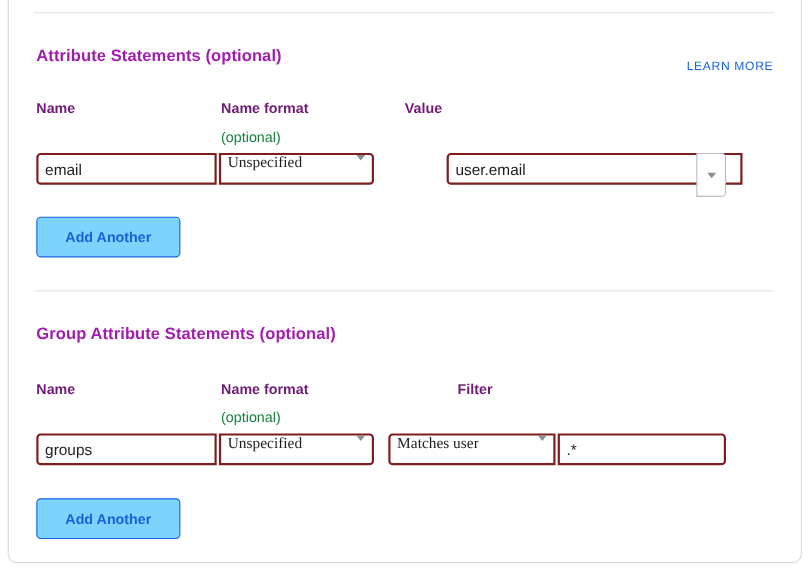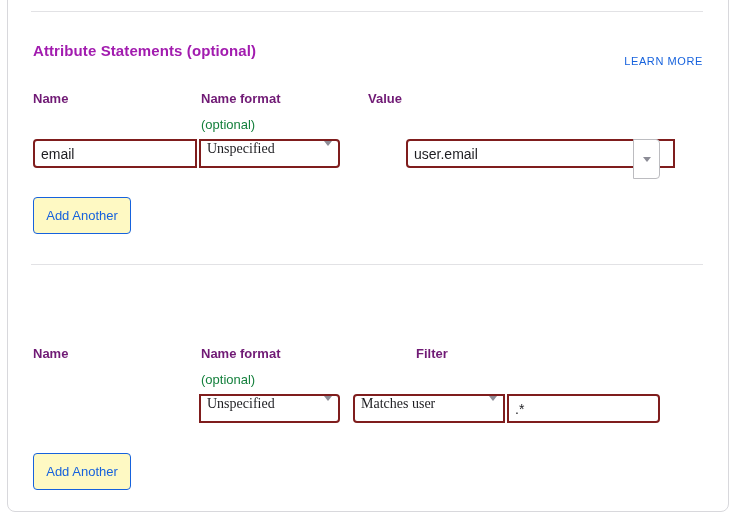--- a/index.html
+++ b/index.html
@@ -96,28 +96,28 @@
     background: #ffffff;
     display: flex;
     align-items: center;
     justify-content: center;
     cursor: pointer;
   }
   .arrow-btn .caret { margin-left: 0; }
   .add-btn {
     position: absolute;
     left: 33px;
-    width: 98px;
+    width: 131px;
     height: 37px;
-    background: #fef9c3;
+    background: #7dd3fc;
     border: 1px solid #1662dd;
     border-radius: 4px;
     color: #1662dd;
     font-size: 13px;
-    font-weight: normal;
+    font-weight: bold;
     font-family: "Liberation Sans", "DejaVu Sans", sans-serif;
     cursor: pointer;
   }
 </style>
 </head>
 <body>
 
 <div class="stage">
   <div class="panel"></div>
 
@@ -141,26 +141,28 @@
 
   <input class="tbox rad-left" style="left: 362px; top: 139px; width: 269px; margin-left: 44px;" type="text" value="user.email">
   <div class="arrow-btn rad-right" style="left:633px; top:139px; width:27px;">
     <span class="caret"></span>
   </div>
 
   <button class="add-btn" style="top:197px;">Add Another</button>
 
   <div class="divider" style="top:264px;"></div>
 
+  <div class="section-title" style="top:295px;">Group Attribute Statements (optional)</div>
 
   <div class="col-header" style="left:33px; top:346px;">Name</div>
   <div class="col-header" style="left:201px; top:346px;">Name format</div>
   <div class="col-header" style="left:368px; top:346px;padding-left:48px;">Filter</div>
   <div class="col-hint" style="left:201px; top:372px;">(optional)</div>
 
+  <input class="tbox rad-left" style="left: 33px; top: 394px; width: 164px;" type="text" value="groups">
 
   <div class="tbox rad-right selectbox" style="left:199px; top:394px; width:141px;">
     <span class="sel-label">Unspecified</span>
     <span class="caret"></span>
   </div>
 
   <div class="tbox rad-left selectbox" style="left:353px; top:394px; width:152px;">
     <span class="sel-label">Matches user</span>
     <span class="caret"></span>
   </div>

